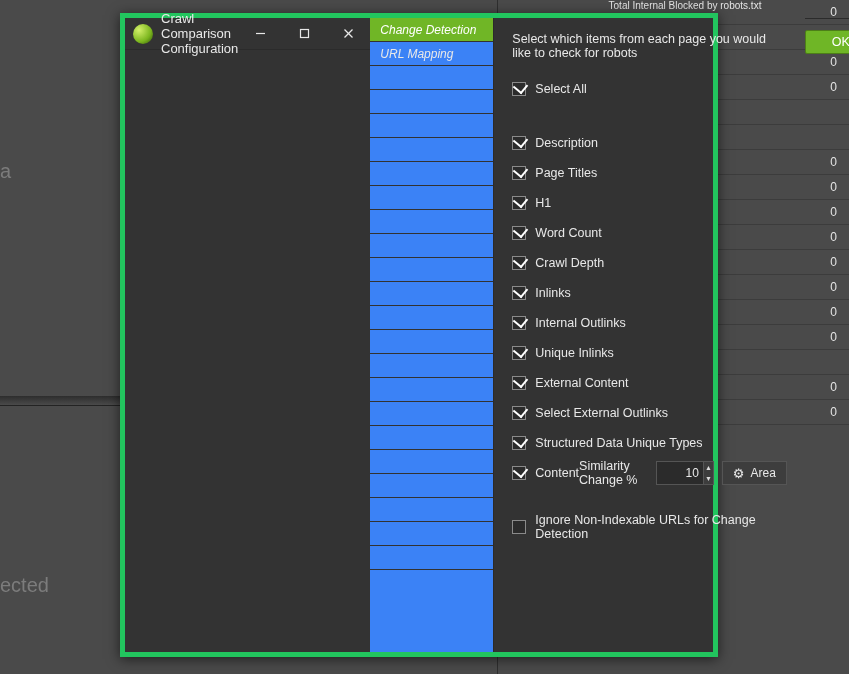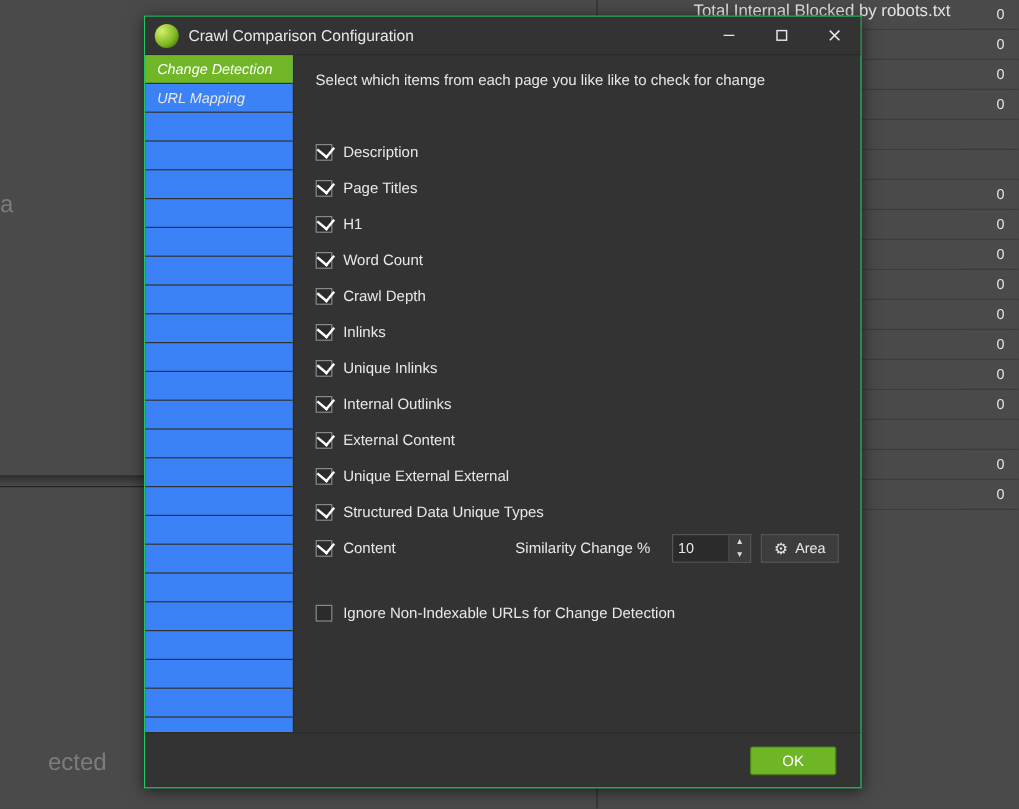--- a/index.html
+++ b/index.html
@@ -1,33 +1,33 @@
 <!DOCTYPE html>
 <html><head>
 <meta charset="utf-8">
 <style>
   * { box-sizing: border-box; margin: 0; padding: 0; font-family: "Segoe UI", Tahoma, sans-serif; }
   html, body { width: 849px; height: 674px; background: #4a4a4a; color: #ddd; font-size: 13px; overflow: hidden; }
   .app-bg { position: relative; width: 849px; height: 674px; background: #4a4a4a; }
 
   
   .bg-dim-text { color: #7c7c7c; font-size: 20px; position: absolute; }
-  .bg-col-head { position: absolute; top: 0; left: 525px; width: 320px; font-size: 14px; color: #e4e4e4; text-align: center; }
+  .bg-col-head { position: absolute; top: 0; left: 525px; width: 320px; font-size: 10px; color: #e4e4e4; text-align: center; }
   .bg-col-vals { position: absolute; right: 6px; top: 0; font-size: 12px; color: #e4e4e4; text-align: right; }
   .bg-col-vals div { height: 25px; line-height: 25px; border-bottom: 1px solid #3c3c3c; padding: 0 6px; width: 40px;}
   .bg-row-sep { position: absolute; left: 497px; top: 0; width: 352px; height: 674px; }
   .bg-row-sep div { height: 25px; border-bottom: 1px solid #3c3c3c; }
   .bg-left-split { position:absolute; left:0; top:396px; width:120px; height:10px; background:linear-gradient(#2d2d2d,#4a4a4a); border-bottom:1px solid #232323;}
   .bg-mid-vert { position:absolute; left:497px; top:0; width:1px; height:674px; background:#2f2f2f;}
 
   
   .dialog {
     position: absolute; left: 120px; top: 13px; width: 598px; height: 644px;
-    background: #333333; border: 1px solid #22c55e; box-shadow: 0 2px 12px rgba(0,0,0,0.6);
-    display: flex; flex-direction: column;
+    background: #333333; border: 5px solid #22c55e; box-shadow: 0 2px 12px rgba(0,0,0,0.6);
+    display: flex; 
   }
   .titlebar { height: 32px; display: flex; align-items: center; background: #333333; border-bottom: 1px solid #2b2b2b;}
   .titlebar .icon { width: 20px; height: 20px; margin: 0 8px; border-radius: 50%; background: radial-gradient(circle at 30% 30%, #d4f06a, #7ab51d 60%, #2b4a07); }
   .titlebar .title { flex: 1; color: #e8e8e8; font-size: 13px; }
   .titlebar .winbtn { width: 44px; height: 32px; display:flex; align-items:center; justify-content:center; color:#e8e8e8; font-size:14px; }
   .titlebar .winbtn svg { width:11px; height:11px; }
 
   .dialog-body { flex: 1; display: flex; }
 
   .sidebar { width: 124px; background: #3b82f6; border-right: 1px solid #2b2b2b; font-style: italic; }
@@ -39,21 +39,21 @@
   .instruction { font-size: 12.5px; color:#e8e8e8; margin-bottom: 14px; }
   .check-row { display:flex; align-items:center; height: 30px; font-size: 12.5px; }
   .gap-row { height: 24px; }
   .chk { appearance:none; width:14px; height:14px; border:1px solid #8a8a8a; background:#2b2b2b; margin-right:9px; position:relative; cursor:pointer; flex-shrink:0;}
   .chk:checked::after { content:""; position:absolute; left:2px; top:-2px; width:9px; height:9px; border:solid #fff; border-width:0 0 2px 2px; transform: rotate(-50deg) scaleX(1);}
   .chk:not(:checked){}
 
   .content-row { display:flex; align-items:center; height:30px; font-size:12.5px; }
   .content-row .spacer { flex:1; }
   .label-sim { margin-right:18px; }
-  .num-input { width:48px; height:24px; background:#2b2b2b; color:#e8e8e8; border:1px solid #555; font-size:12px; padding:0 4px;}
+  .num-input { width:48px; height:24px; background:#2b2b2b; color:#e8e8e8; border:1px solid #555; font-size:12px; padding:0 4px;text-align:right;}
   .spinner { width:18px; height:24px; display:flex; flex-direction:column; border:1px solid #555; border-left:none; background:#3d3d3d; margin-right:8px;}
   .spinner button{flex:1;background:#3d3d3d;border:none;color:#ddd;font-size:7px;line-height:1;padding:0;cursor:pointer;}
   .area-btn { height:24px; background:#3d3d3d; border:1px solid #555; color:#e8e8e8; font-size:12px; padding:0 10px; display:inline-flex; align-items:center; cursor:pointer;}
   .area-btn .gear{margin-right:6px; font-size:13px;}
 
   .footer { border-top:1px solid #2b2b2b; height:46px; display:flex; align-items:center; justify-content:flex-end; padding-right:20px;}
   .ok-btn { width:72px; height:24px; background:#6fb626; border:1px solid #4d7f18; color:#fff; font-size:12.5px; cursor:pointer; border-radius:2px;}
   .sidebar-stripes{}
 </style>
 </head>
@@ -96,21 +96,21 @@
       <div>0</div>
       <div>0</div>
     <div>0</div>
       <div>0</div>
       <div></div>
     <div>0</div>
       <div>0</div>
   </div>
   <div class="bg-dim-text" style="left:0;top:160px;">a</div>
   <div class="bg-left-split"></div>
-  <div class="bg-dim-text" style="left:0;top:625px;margin-left:40px;">ected</div>
+  <div class="bg-dim-text" style="left:0;top:574px;">ected</div>
 
   <div class="dialog">
     <div class="titlebar">
       <div class="icon"></div>
       <div class="title">Crawl Comparison Configuration</div>
       <div class="winbtn">
         <svg viewBox="0 0 11 11">
             <line x1="1" y1="5.5" x2="10" y2="5.5" stroke="#e8e8e8" stroke-width="1.2"></line>
           </svg>
       </div>
@@ -154,22 +154,26 @@
           <div class="sidebar-row-empty"></div>
             <div class="sidebar-row-empty"></div>
             <div class="sidebar-row-empty"></div>
           <div class="sidebar-row-empty"></div>
             <div class="sidebar-row-empty"></div>
             <div class="sidebar-row-empty"></div>
         </div>
       </div>
 
       <div class="main">
-        <div class="instruction">Select which items from each page you like like to check for change</div>
-
+        <div class="instruction">Select which items from each page you would like to check for robots</div>
+
+        <label class="check-row">
+          <input type="checkbox" class="chk" checked="" style="">
+          <span>Select All</span>
+        </label>
 
         <div class="gap-row"></div>
 
         <label class="check-row">
             <input type="checkbox" class="chk" checked="" style="">
             <span>Description</span>
           </label>
         <label class="check-row">
             <input type="checkbox" class="chk" checked="" style="">
             <span>Page Titles</span>
@@ -185,33 +189,33 @@
         <label class="check-row">
             <input type="checkbox" class="chk" checked="" style="">
             <span>Crawl Depth</span>
           </label>
         <label class="check-row">
             <input type="checkbox" class="chk" checked="" style="">
             <span>Inlinks</span>
           </label>
         <label class="check-row">
             <input type="checkbox" class="chk" checked="" style="">
+            <span>Internal Outlinks</span>
+          </label>
+        <label class="check-row">
+            <input type="checkbox" class="chk" checked="" style="">
             <span>Unique Inlinks</span>
           </label>
         <label class="check-row">
             <input type="checkbox" class="chk" checked="" style="">
-            <span>Internal Outlinks</span>
-          </label>
-        <label class="check-row">
-            <input type="checkbox" class="chk" checked="" style="">
             <span>External Content</span>
           </label>
         <label class="check-row">
             <input type="checkbox" class="chk" checked="" style="">
-            <span>Unique External External</span>
+            <span>Select External Outlinks</span>
           </label>
         <label class="check-row">
             <input type="checkbox" class="chk" checked="" style="">
             <span>Structured Data Unique Types</span>
           </label>
 
         <div class="content-row">
           <input type="checkbox" class="chk" checked="" style="">
           <span>Content</span>
           <span class="spacer"></span>

